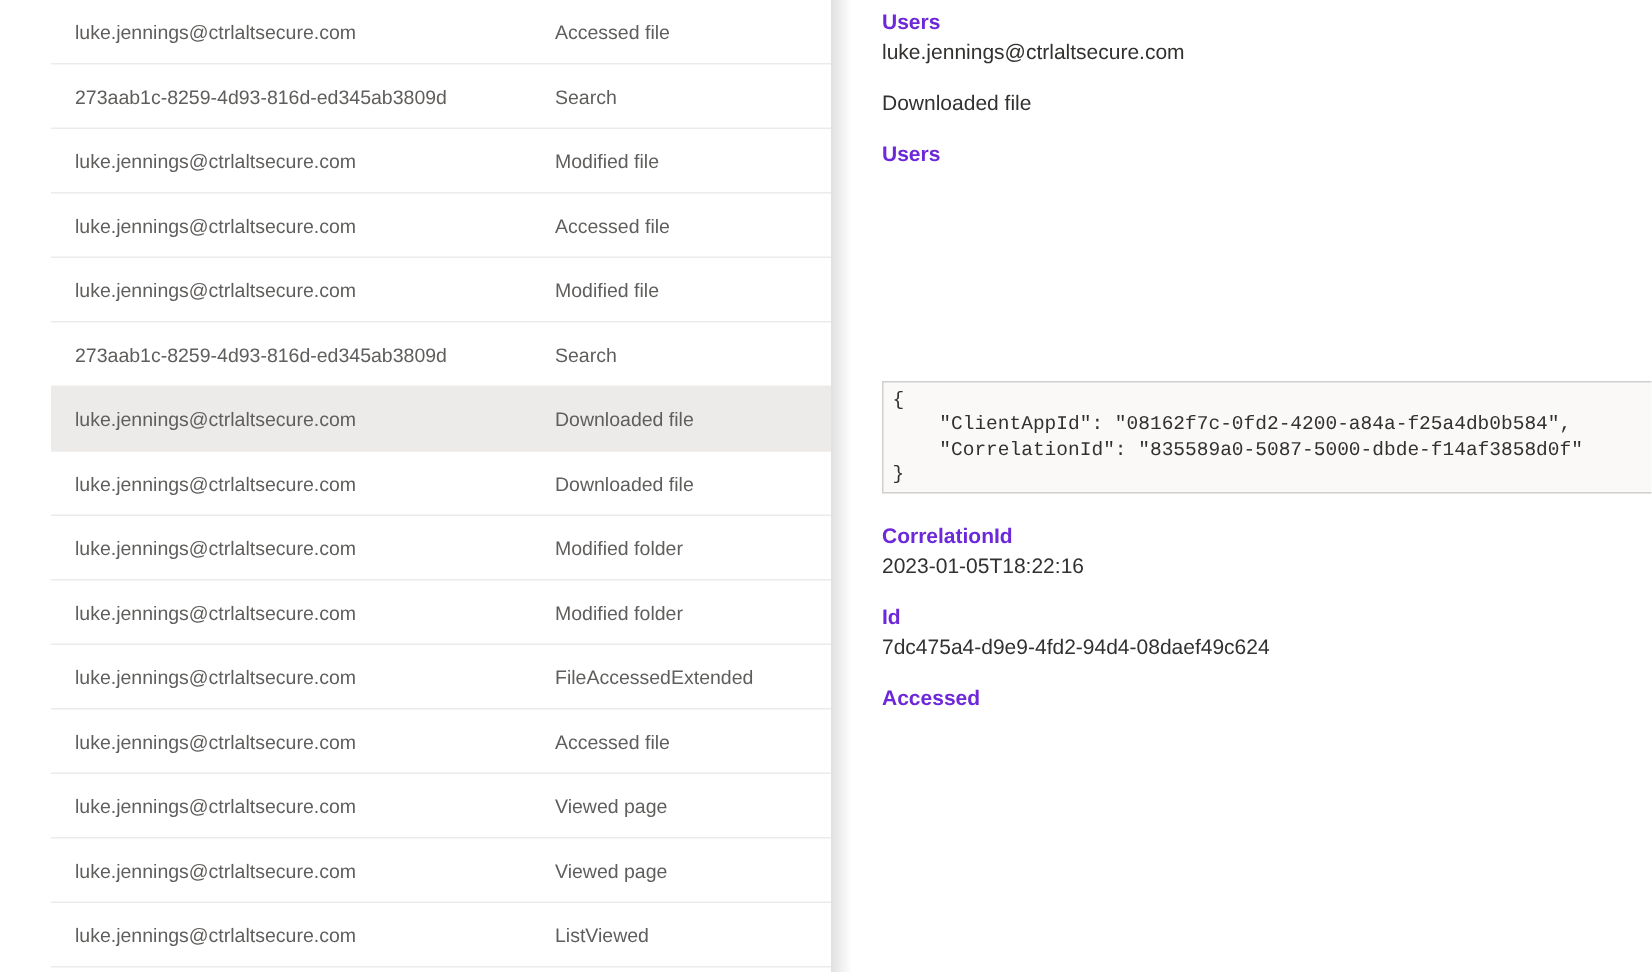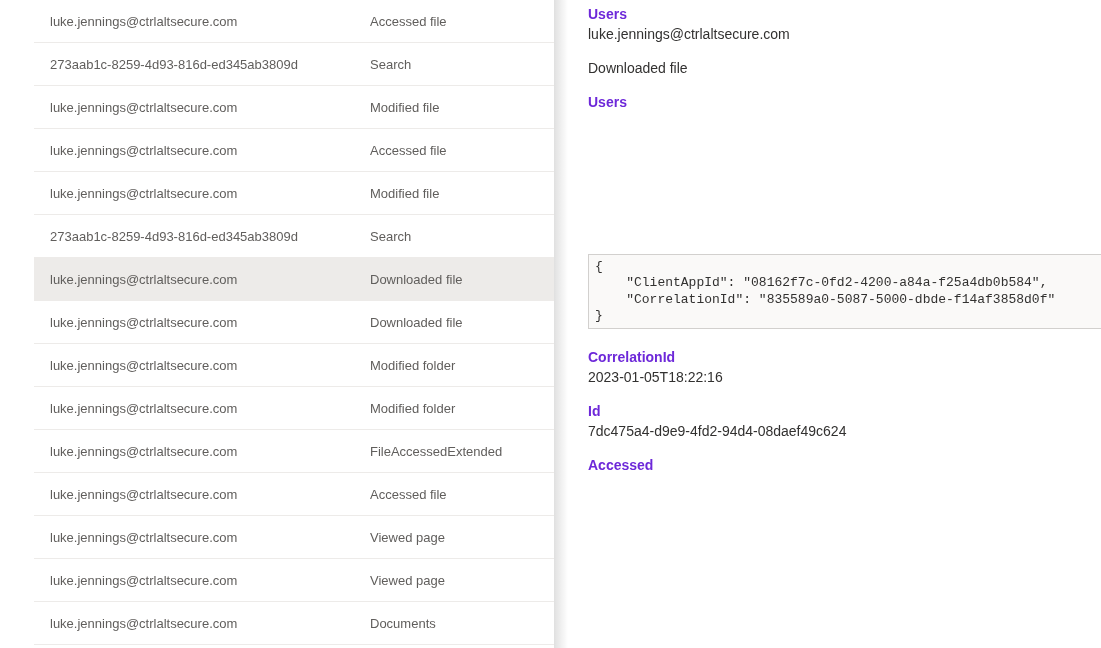--- a/index.html
+++ b/index.html
@@ -104,21 +104,21 @@
       <div class="row">
         <div class="c-user">luke.jennings@ctrlaltsecure.com</div>
         <div class="c-activity">Viewed page</div>
       </div>
       <div class="row">
         <div class="c-user">luke.jennings@ctrlaltsecure.com</div>
         <div class="c-activity">Viewed page</div>
       </div>
       <div class="row">
         <div class="c-user">luke.jennings@ctrlaltsecure.com</div>
-        <div class="c-activity">Documents</div>
+        <div class="c-activity">ListViewed</div>
       </div>
     </div>
 
   <div class="right-panel">
 
     <div class="section" style="margin-top:6px;">
       <div class="section-label">Users</div>
       <div class="section-value">luke.jennings@ctrlaltsecure.com</div>
     </div>
 

